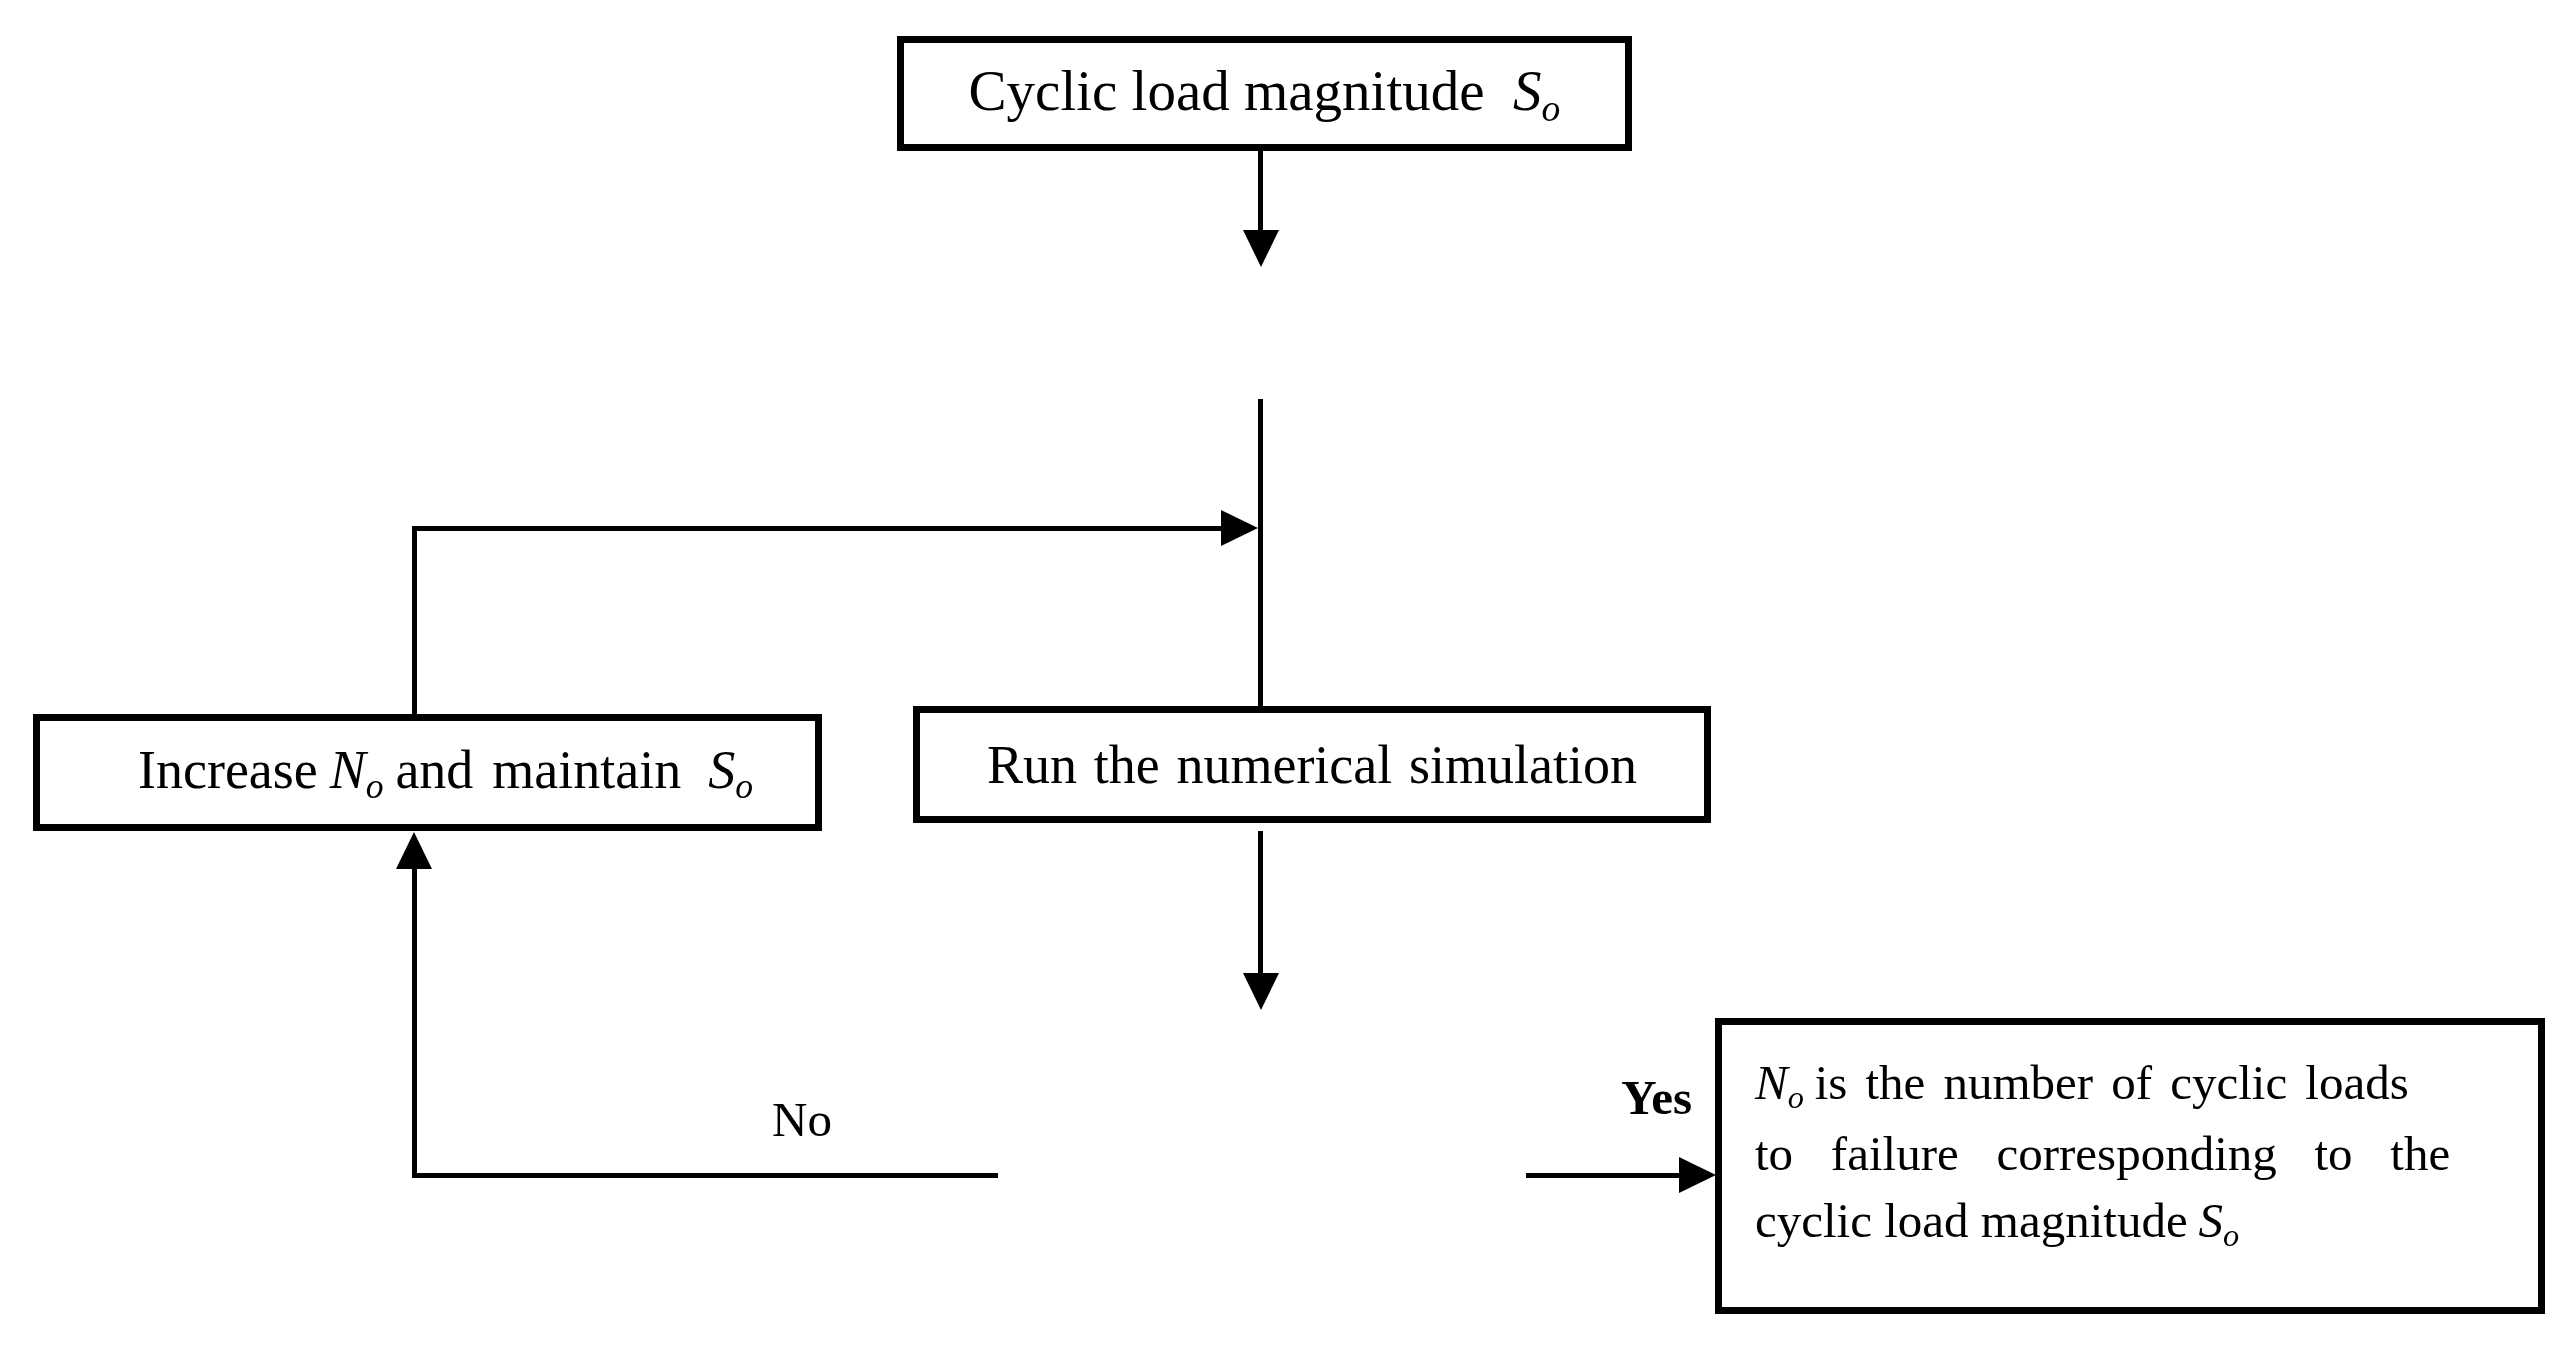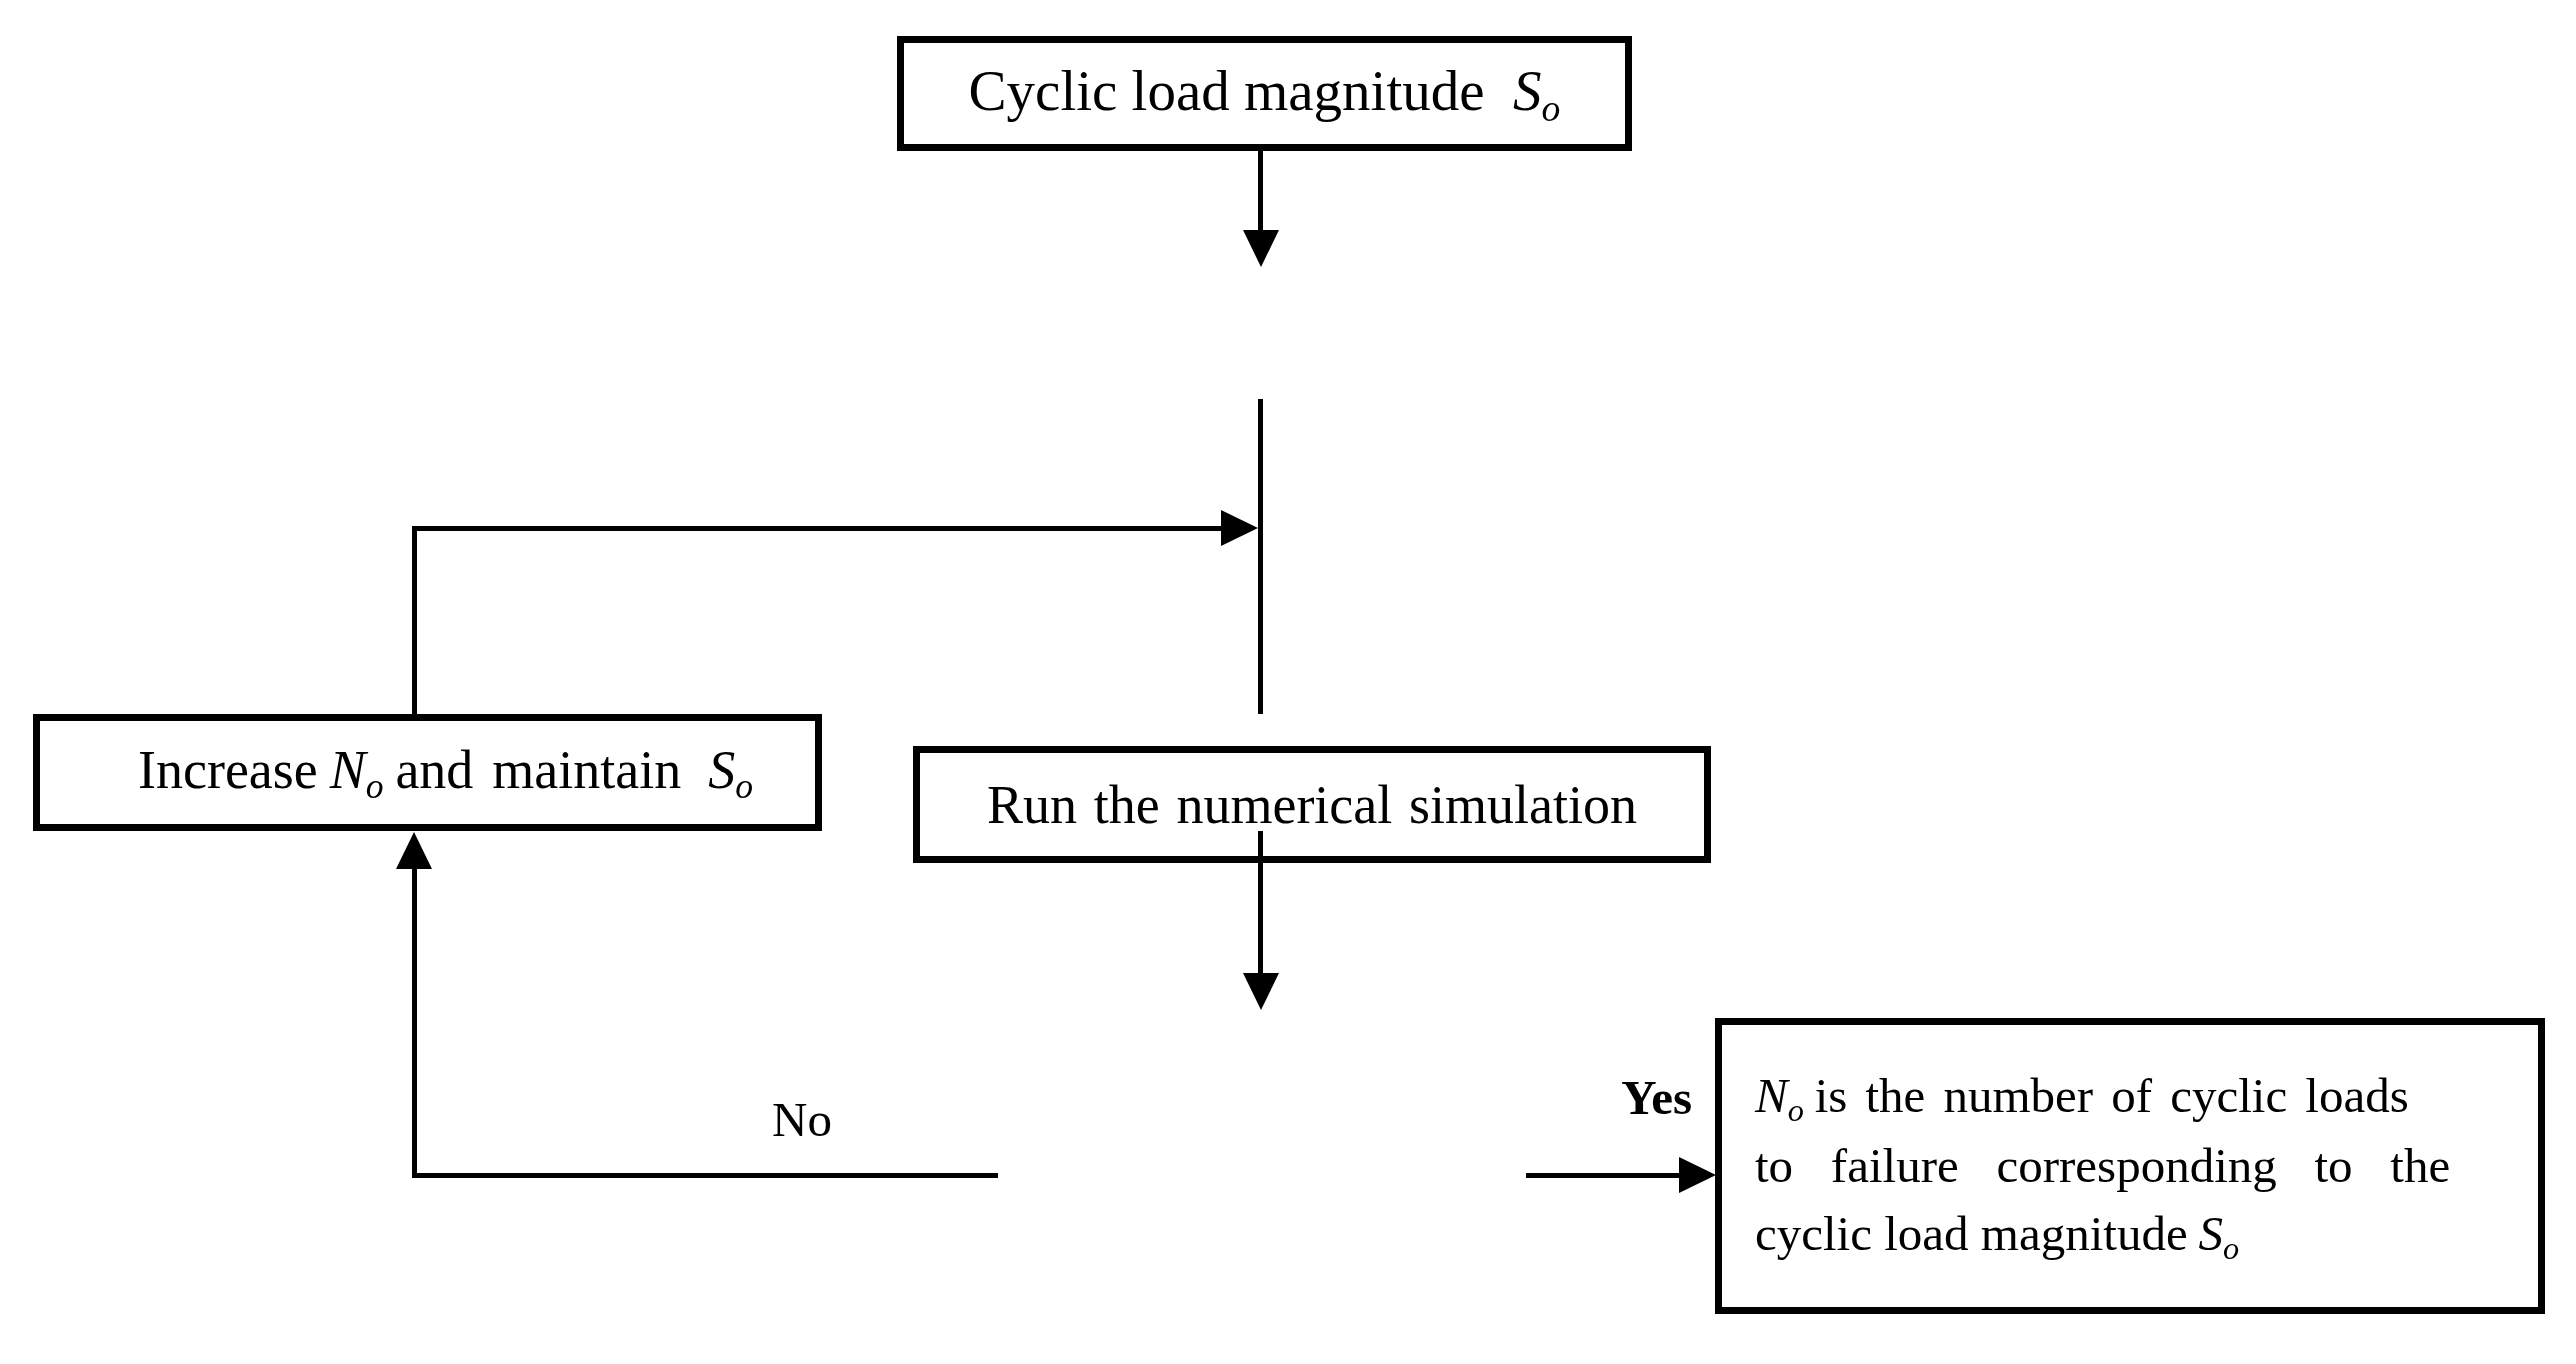--- a/index.html
+++ b/index.html
@@ -36,21 +36,21 @@
   .t-decision{font-size:54px;}
   .t-label   {font-size:49px;}
 
   
   .diamond-wrap{position:absolute;left:984px;top:998px;width:553px;height:360px;}
   .diamond-wrap svg{position:absolute;left:0;top:0;}
   .diamond-text{position:absolute;left:0;top:0;right:55px;bottom:0;
                 display:flex;align-items:center;justify-content:center;}
 
   
-  .result{align-items:center;justify-content:flex-start;
+  .result{align-items:flex-start;justify-content:flex-start;
           padding:24px 33px;font-size:49px;line-height:1.38;}
   .result .rcol{display:block;width:100%;}
   .result .rline{display:block;white-space:nowrap;}
   .result .ws-1{word-spacing:0.12em;}
   .result .ws-2{word-spacing:0.52em;}
 
   .edge-label{position:absolute;width:174px;text-align:right;}
 </style>
 </head>
 <body>
@@ -72,21 +72,21 @@
   <div class="cline" style="left:412px;top:526px;width:812px;height:4.7px;"></div>
   <div class="ah ah-right" style="left:1221px;top:510px;"></div>
   <div class="cline" style="left:412px;top:526px;width:4.7px;height:190px;"></div>
 
   <div class="fbox t-increase" style="left:33px;top:714px;width:789px;height:117px;padding-left:36px;">
     <span class="line">
       <span>Increase</span><span class="mvar gap-s">N</span><span class="msub">o</span><span class="gap-s">and maintain</span><span class="mvar gap-l">S</span><span class="msub">o</span>
     </span>
   </div>
 
-  <div class="fbox t-run" style="left:913px;top:746px;width:798px;height:117px;">
+  <div class="fbox t-run" style="left:913px;top:706px;width:798px;height:117px;">
     <span class="line">Run the numerical simulation</span>
   </div>
 
   <div class="cline" style="left:1258px;top:831px;width:4.7px;height:145px;"></div>
   <div class="ah ah-down" style="left:1243px;top:973px;"></div>
 
 
   <div class="cline" style="left:412px;top:1173px;width:586px;height:4.7px;"></div>
   <div class="cline" style="left:412px;top:867px;width:4.7px;height:311px;"></div>
   <div class="ah ah-up" style="left:396px;top:832px;"></div>

